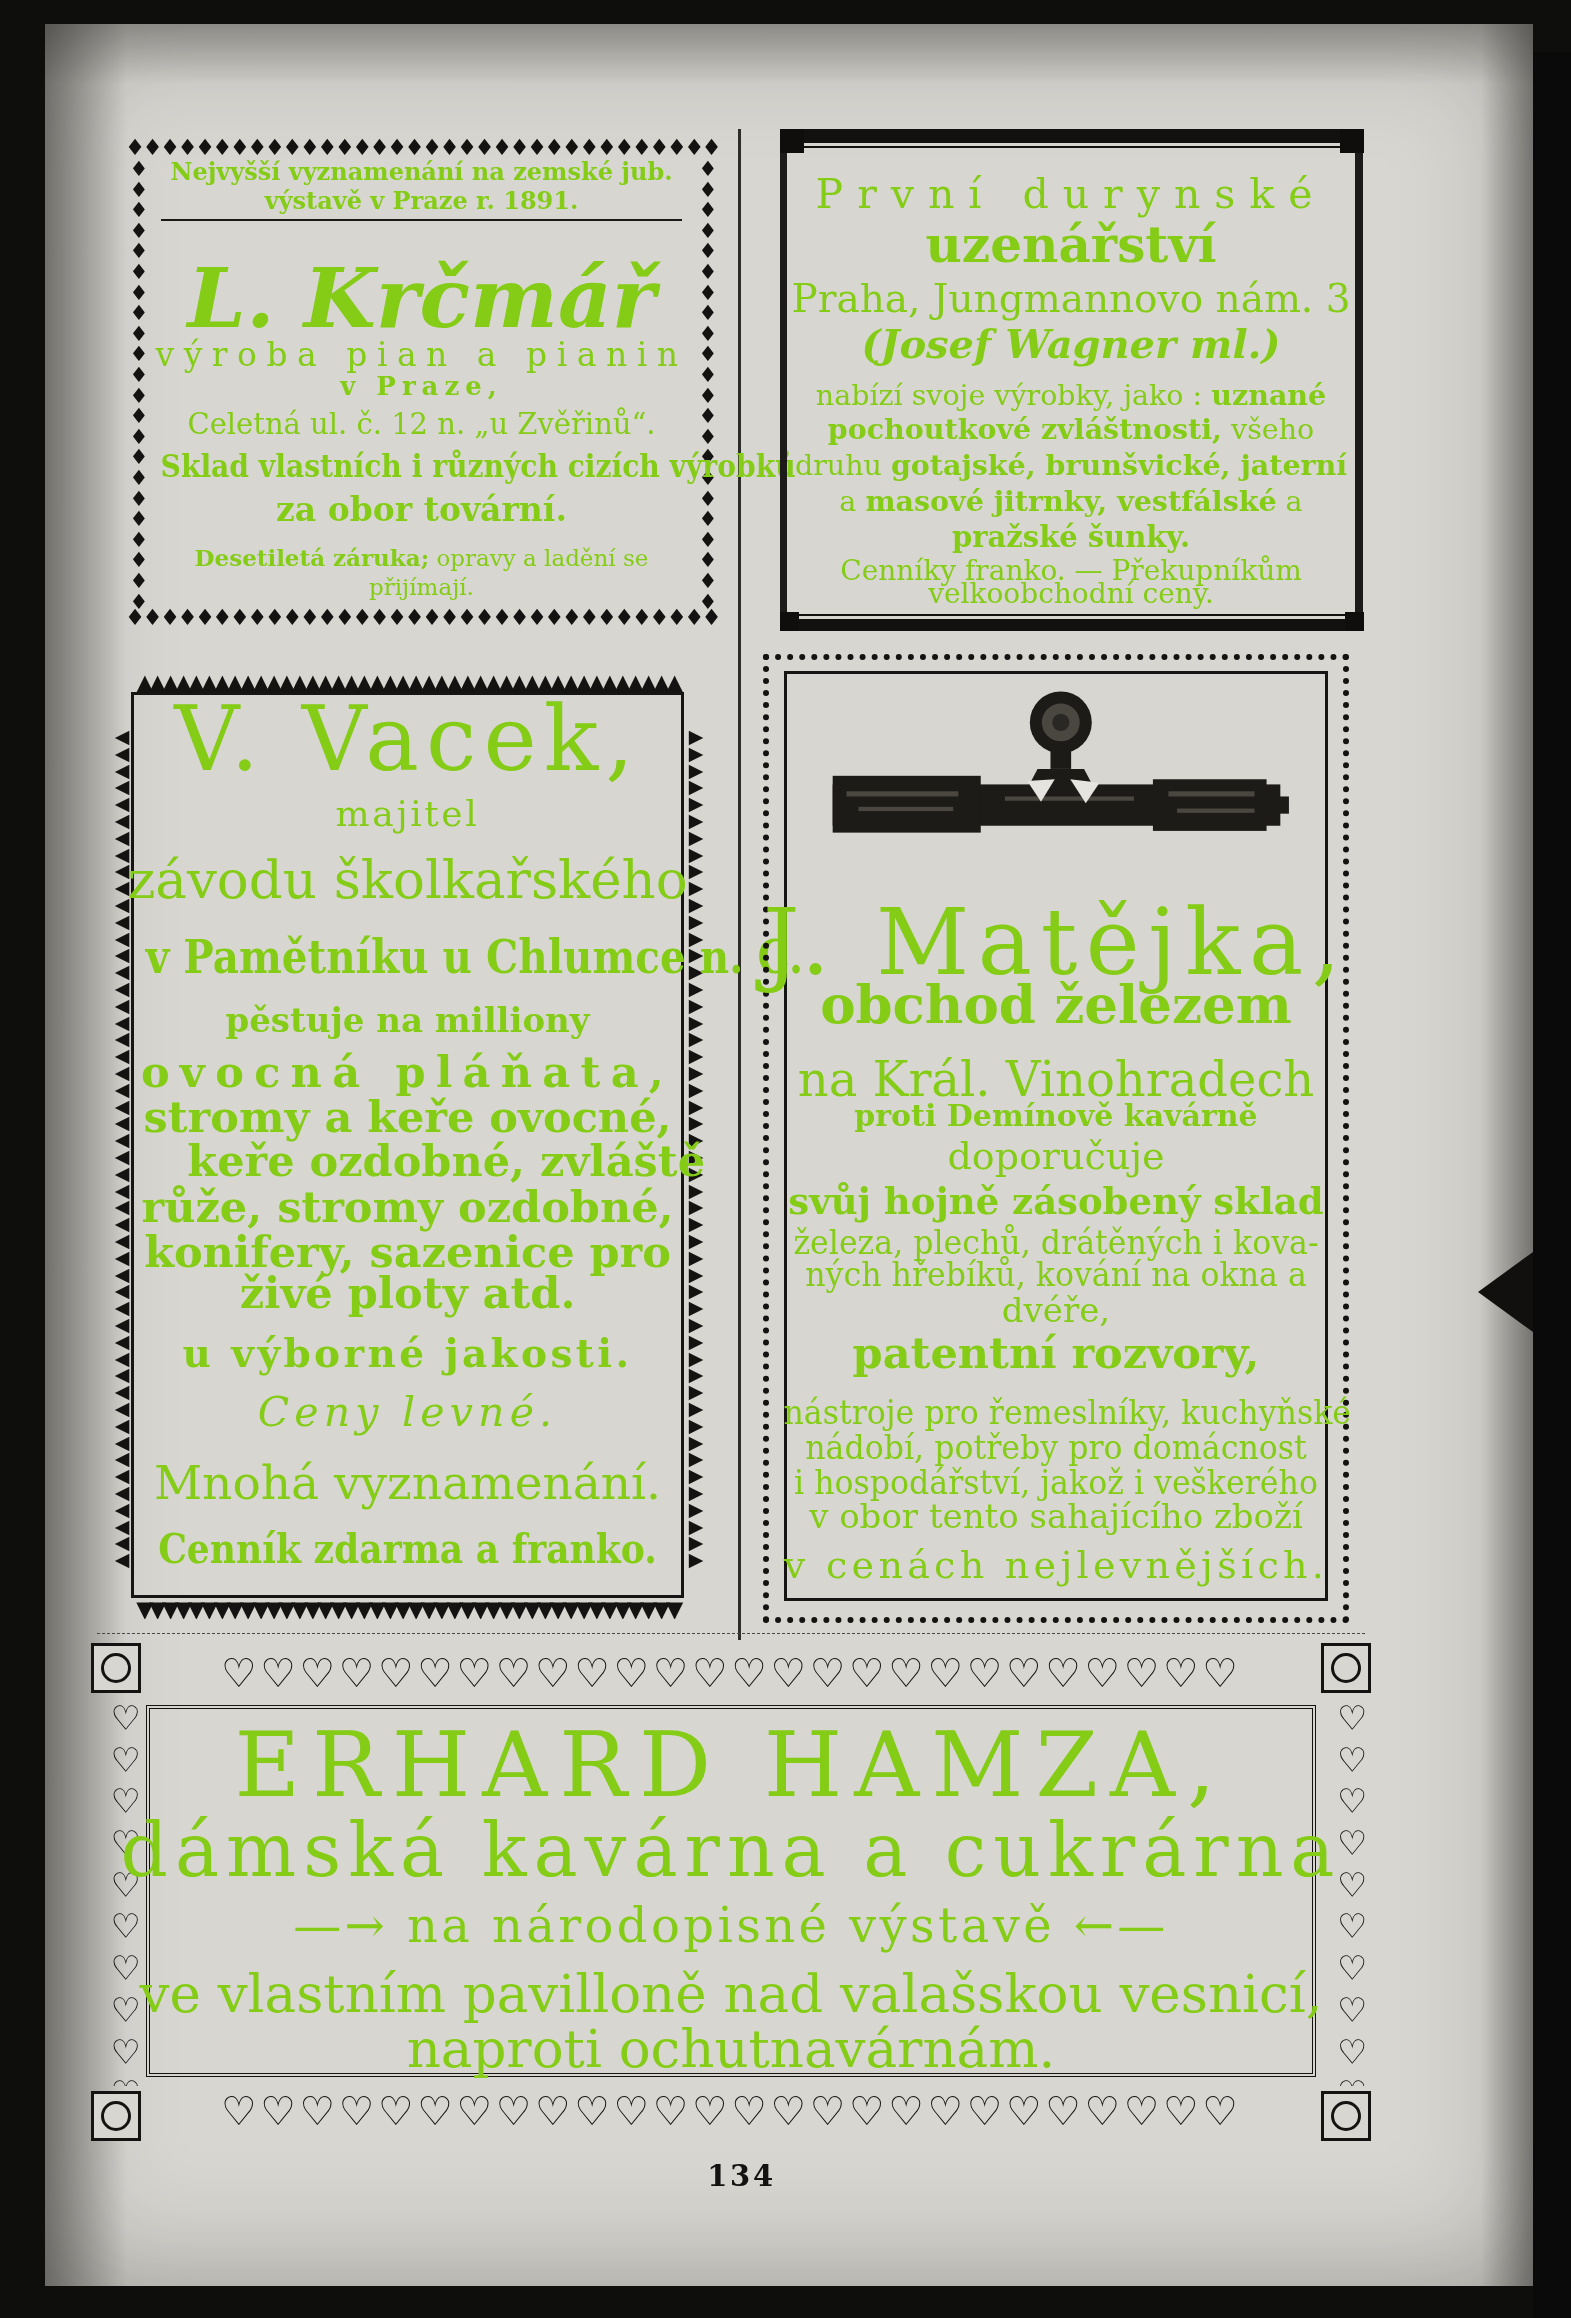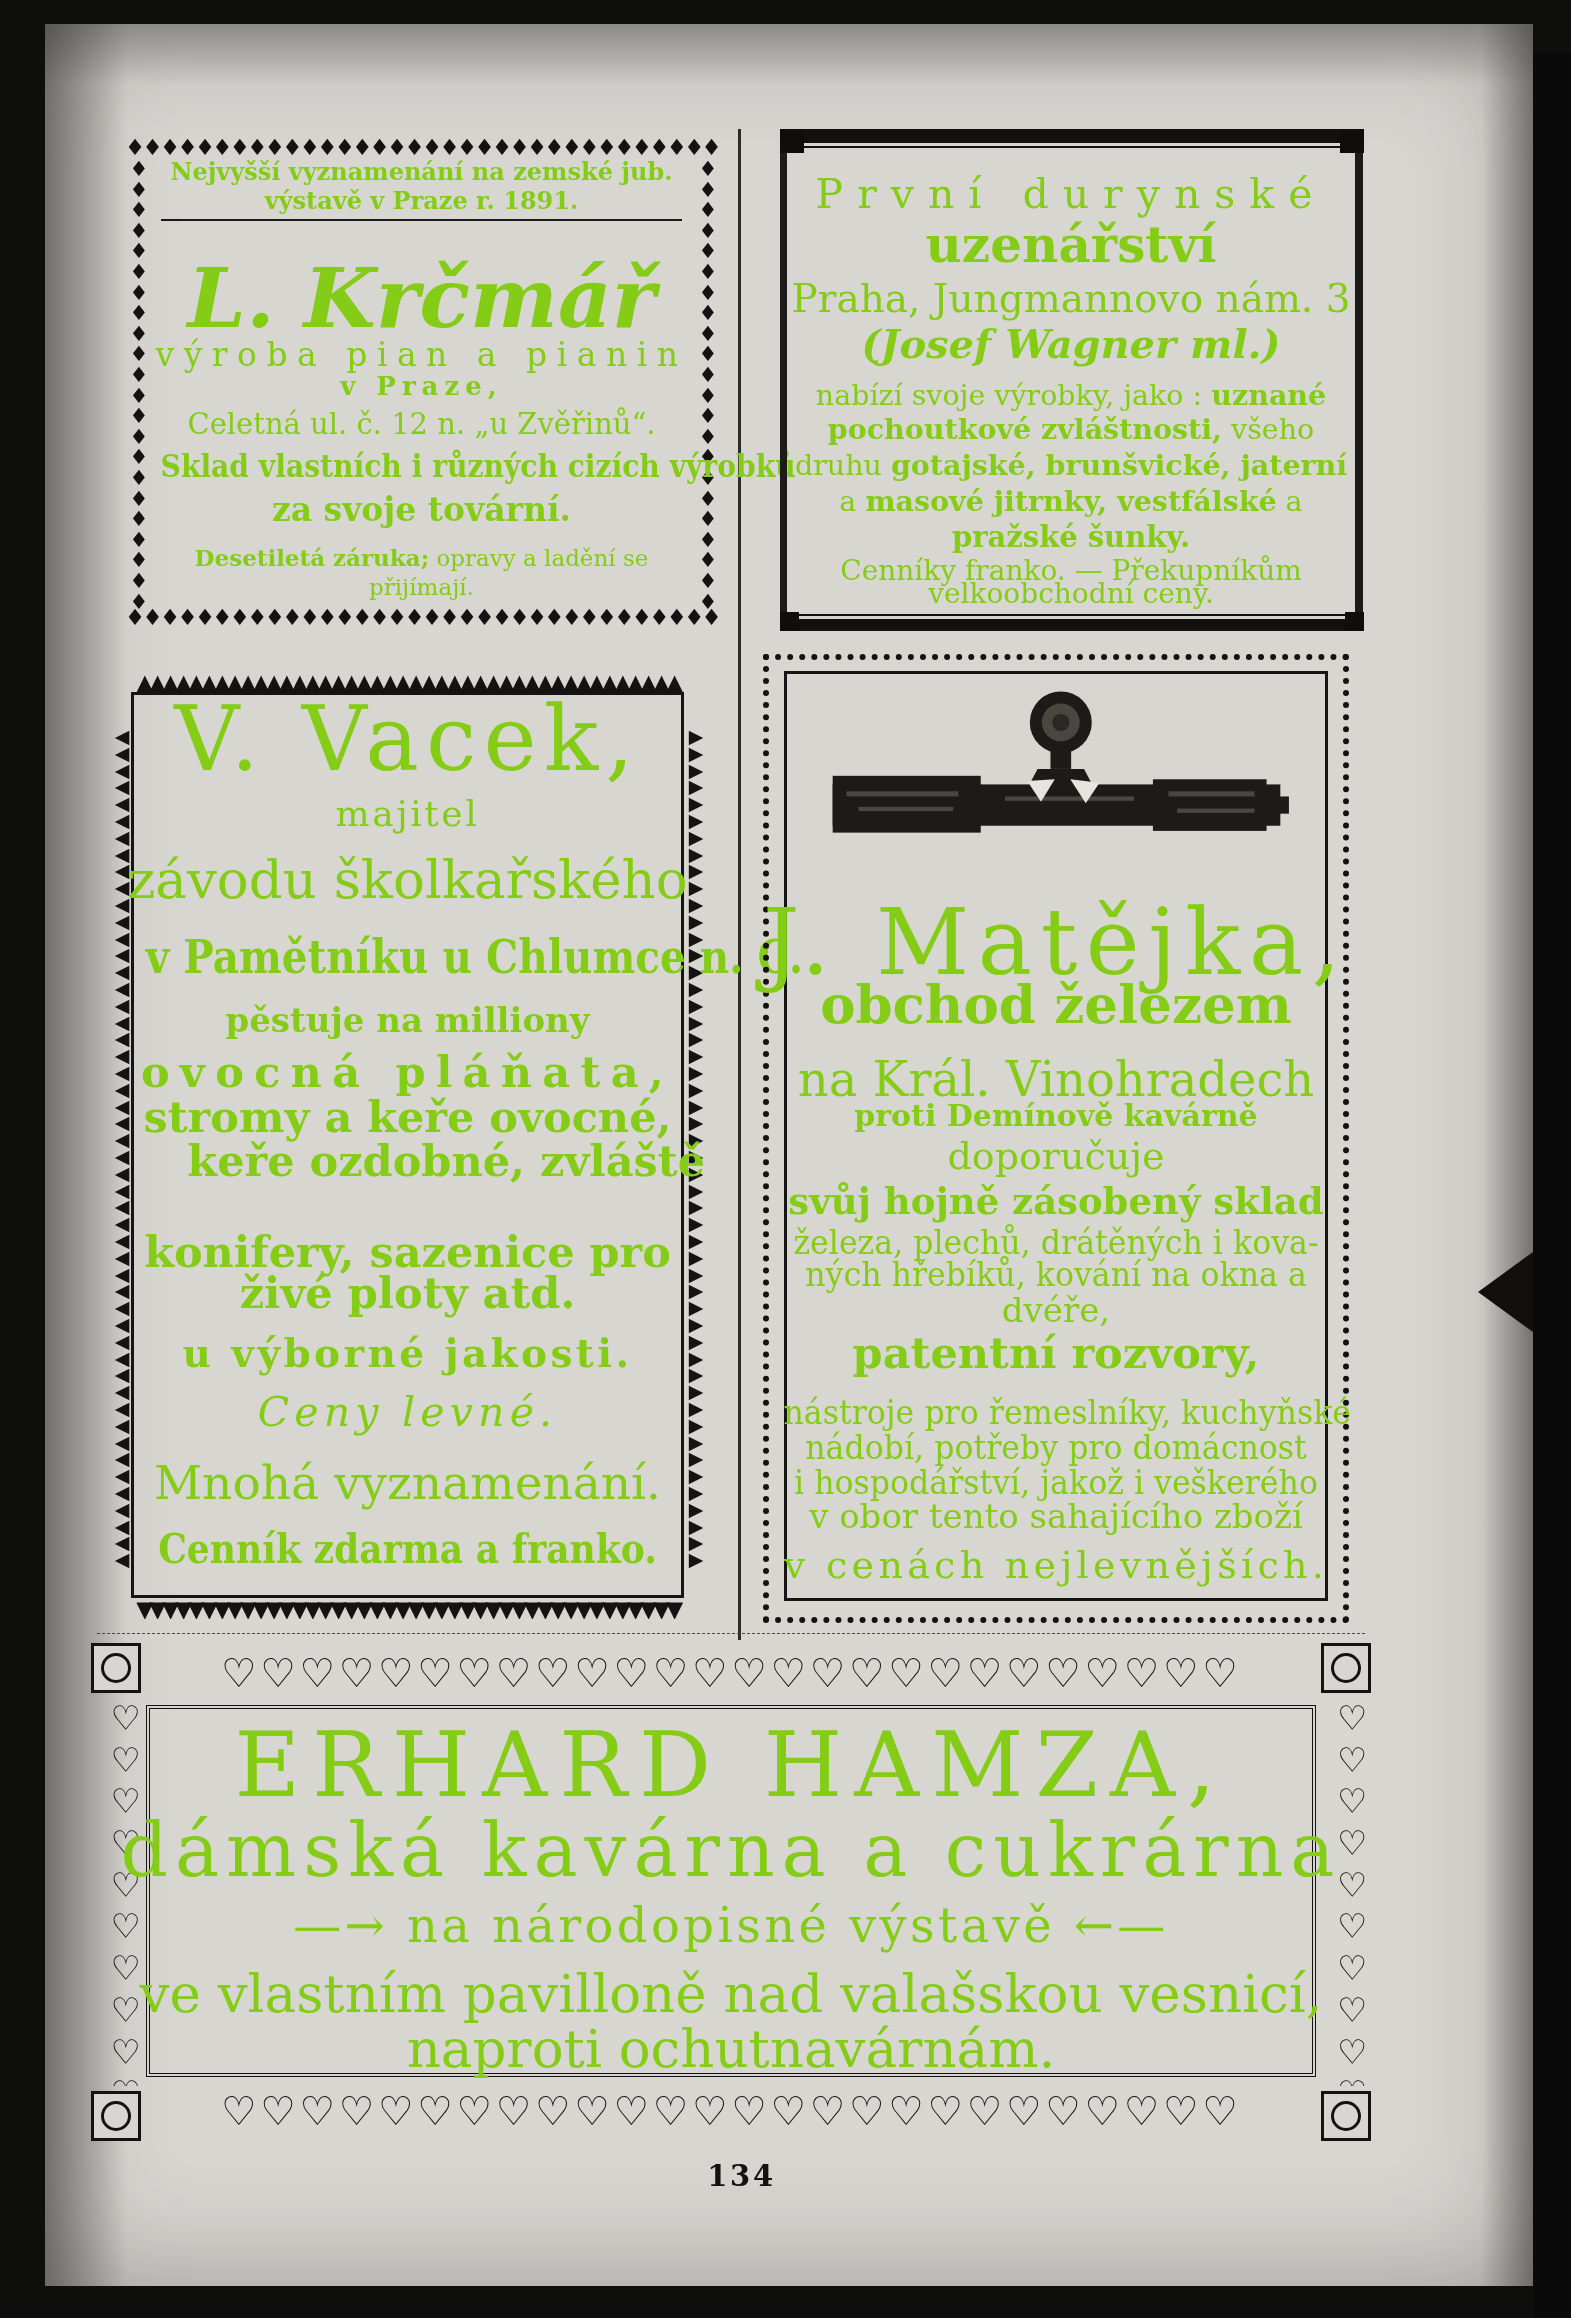--- a/index.html
+++ b/index.html
@@ -79,21 +79,21 @@
     <div class="ln b" style="top:21px;font-size:24px;">Nejvyšší vyznamenání na zemské jub.</div>
     <div class="ln b" style="top:50px;font-size:24px;">výstavě v Praze r. 1891.</div>
     <div class="krc-rule"></div>
     <div class="ln it b" style="top:105px;font-size:83px;line-height:95px;margin-top:10px;">L. Krčmář</div>
     <div class="ln" style="top:200px;font-size:33px;line-height:38px;letter-spacing:9.5px;">výroba pian a pianin</div>
     <div class="ln b" style="top:235px;font-size:26px;line-height:31px;letter-spacing:6px;">v Praze,</div>
     <div class="ln" style="top:271px;font-size:29px;line-height:34px;">Celetná ul. č. 12 n. „u Zvěřinů“.</div>
     <div class="ln b" style="top:310px;font-size:32px;line-height:40px;">
         <span class="cond">Sklad vlastních i různých cizích výrobků</span>
       </div>
-    <div class="ln b" style="top:354px;font-size:33px;line-height:40px;">za svoje tovární.</div>
+    <div class="ln b" style="top:354px;font-size:33px;line-height:40px;">za obor tovární.</div>
     <div class="ln" style="top:408px;font-size:23px;line-height:28px;"><span class="b">Desetiletá záruka;</span><span> opravy a ladění se</span></div>
     <div class="ln" style="top:437px;font-size:23px;line-height:28px;">přijímají.</div>
   </div>
 
   <div class="ad uzen" style="left:763px;top:129px;width:583px;height:502px;">
     <div class="uzen-inner"></div>
     <div class="sq" style="left:-7px;top:-14px;"></div>
     <div class="sq" style="right:-8.6px;top:-14px;"></div>
     <div class="sq" style="left:-7px;bottom:-12px;width:19px;height:19px;"></div>
     <div class="sq" style="right:-8.6px;bottom:-12px;width:19px;height:19px;"></div>
@@ -121,20 +121,21 @@
     <div class="ln" style="top:19px;font-size:90px;line-height:98px;letter-spacing:7px;">V. Vacek,</div>
     <div class="ln" style="top:122px;font-size:36px;line-height:41px;letter-spacing:2.6px;">majitel</div>
     <div class="ln" style="top:178px;font-size:53px;line-height:62px;">závodu školkařského</div>
     <div class="ln b" style="top:260px;font-size:46px;line-height:53px;">
         <span class="cond">v Pamětníku u Chlumce n. C.</span>
       </div>
     <div class="ln b" style="top:329px;font-size:34px;line-height:40px;">pěstuje na milliony</div>
     <div class="ln b" style="top:377px;font-size:43px;line-height:48px;letter-spacing:10.3px;">ovocná pláňata,</div>
     <div class="ln b" style="top:422px;font-size:43px;line-height:48px;">stromy a keře ovocné,</div>
     <div class="ln b" style="top:466px;font-size:43px;line-height:48px;text-align:right;">keře ozdobné, zvláště</div>
+    <div class="ln b" style="top:512px;font-size:43px;line-height:48px;">růže, stromy ozdobné,</div>
     <div class="ln b" style="top:557px;font-size:43px;line-height:48px;">konifery, sazenice pro</div>
     <div class="ln b" style="top:598px;font-size:43px;line-height:48px;">živé ploty atd.</div>
     <div class="ln b" style="top:660px;font-size:39px;line-height:45px;letter-spacing:3.4px;">u výborné jakosti.</div>
     <div class="ln it" style="top:718px;font-size:41px;line-height:47px;letter-spacing:5.2px;">Ceny levné.</div>
     <div class="ln" style="top:786px;font-size:47px;line-height:52px;">Mnohá vyznamenání.</div>
     <div class="ln b" style="top:855px;font-size:41px;line-height:47px;">
         <span class="cond">Cenník zdarma a franko.</span>
       </div>
   </div>
 

